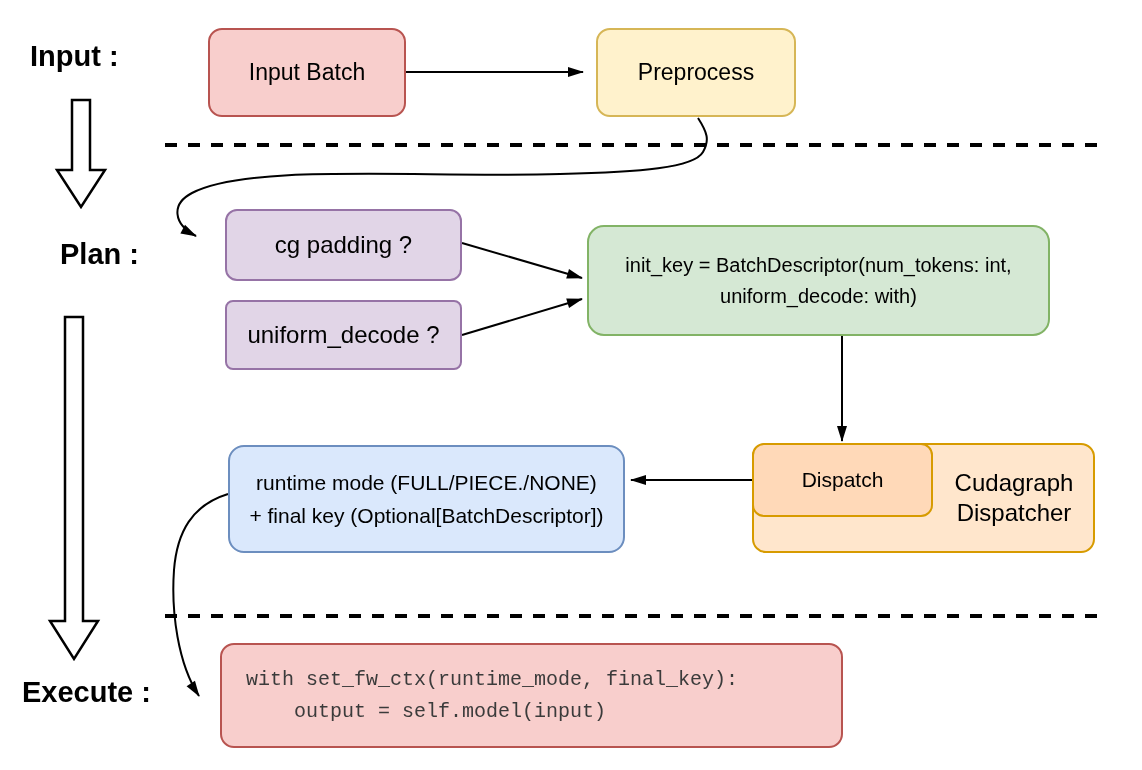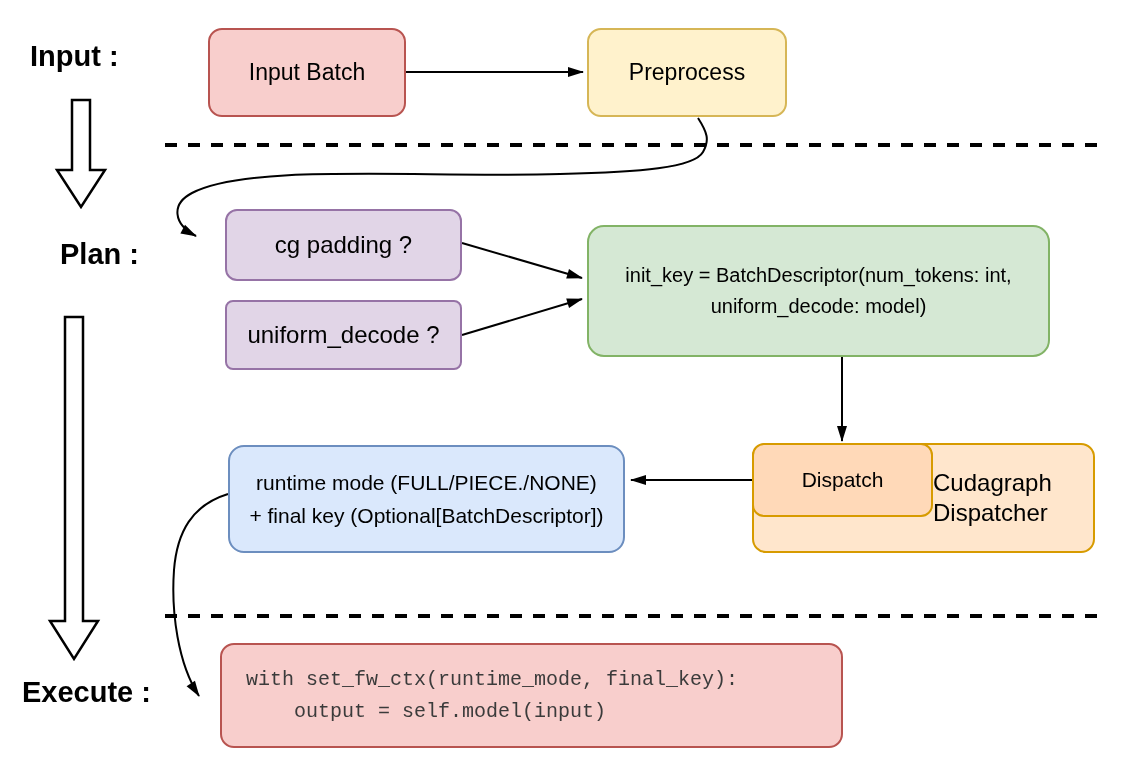--- a/index.html
+++ b/index.html
@@ -10,36 +10,36 @@
   #wires{position:absolute;left:0;top:0;width:1142px;height:770px;z-index:0;}
   .node{
     position:absolute;display:flex;flex-direction:column;align-items:center;justify-content:center;
     text-align:center;box-sizing:border-box;border:2px solid #737373;border-radius:14px;z-index:1;
     line-height:1.35;
   }
   .section-label{
     position:absolute;font-weight:bold;font-size:29px;z-index:1;white-space:nowrap;
   }
   .red    {background:var(--red_fill);border-color:var(--red_stroke);}
-  .yellow {background:var(--yellow_fill);border-color:var(--yellow_stroke);}
+  .yellow {background:var(--yellow_fill);border-color:var(--yellow_stroke);margin-left:9px;}
   .purple {background:var(--purple_fill);border-color:var(--purple_stroke);}
   .green  {background:var(--green_fill);border-color:var(--green_stroke);}
   .blue   {background:var(--blue_fill);border-color:var(--blue_stroke);}
   .orange-outer{background:var(--orange_fill);border-color:var(--orange_stroke);}
   .orange-inner{background:var(--orange_inner_fill);border-color:var(--orange_stroke);}
 
   #node-input-batch {left:208px;top:28px;width:198px;height:89px;font-size:23px;}
   #node-preprocess  {left:587px;top:28px;width:200px;height:89px;font-size:23px;}
   #node-cg-padding  {left:225px;top:209px;width:237px;height:72px;font-size:24px;border-radius:12px;}
   #node-uniform-decode{left:225px;top:300px;width:237px;height:70px;font-size:24px;border-radius:8px;}
-  #node-init-key    {left:587px;top:225px;width:463px;height:132px;font-size:20px;line-height:31px;border-radius:17px;}
+  #node-init-key    {left:587px;top:225px;width:463px;height:111px;font-size:20px;line-height:31px;border-radius:17px;}
   #node-dispatcher  {left:752px;top:443px;width:343px;height:110px;}
   #node-dispatch    {left:752px;top:443px;width:181px;height:74px;font-size:21px;border-radius:12px;z-index:2;}
   #dispatcher-text  {position:absolute;left:933px;top:443px;width:162px;height:110px;z-index:2;
-                     display:flex;flex-direction:column;justify-content:center;
+                     display:flex;flex-direction:column;align-items:center;justify-content:center;
                      font-size:24px;line-height:30px;}
   #node-runtime-mode{left:228px;top:445px;width:397px;height:108px;font-size:21px;line-height:33px;border-radius:16px;}
   #node-execute-code{left:220px;top:643px;width:623px;height:105px;border-radius:14px;
                      align-items:flex-start;justify-content:center;text-align:left;padding-left:24px;
                      font-family:"Liberation Mono",monospace;font-size:20px;line-height:32px;
                      color:var(--code_text);white-space:pre;}
   #label-input  {left:30px;top:40px;}
   #label-plan   {left:36px;top:238px;margin-left:24px;}
   #label-execute{left:22px;top:676px;}
 </style>
@@ -86,21 +86,21 @@
   <div class="node purple" id="node-cg-padding">
     <span>cg padding ?</span>
   </div>
 
   <div class="node purple" id="node-uniform-decode">
     <span>uniform_decode ?</span>
   </div>
 
   <div class="node green" id="node-init-key">
     <span>init_key = BatchDescriptor(num_tokens: int,</span>
-    <span>uniform_decode: model)</span>
+    <span>uniform_decode: with)</span>
   </div>
 
   <div class="node orange-outer" id="node-dispatcher"></div>
   <div id="dispatcher-text">
     <span>Cudagraph</span>
     <span>Dispatcher</span>
   </div>
   <div class="node orange-inner" id="node-dispatch">
     <span>Dispatch</span>
   </div>

